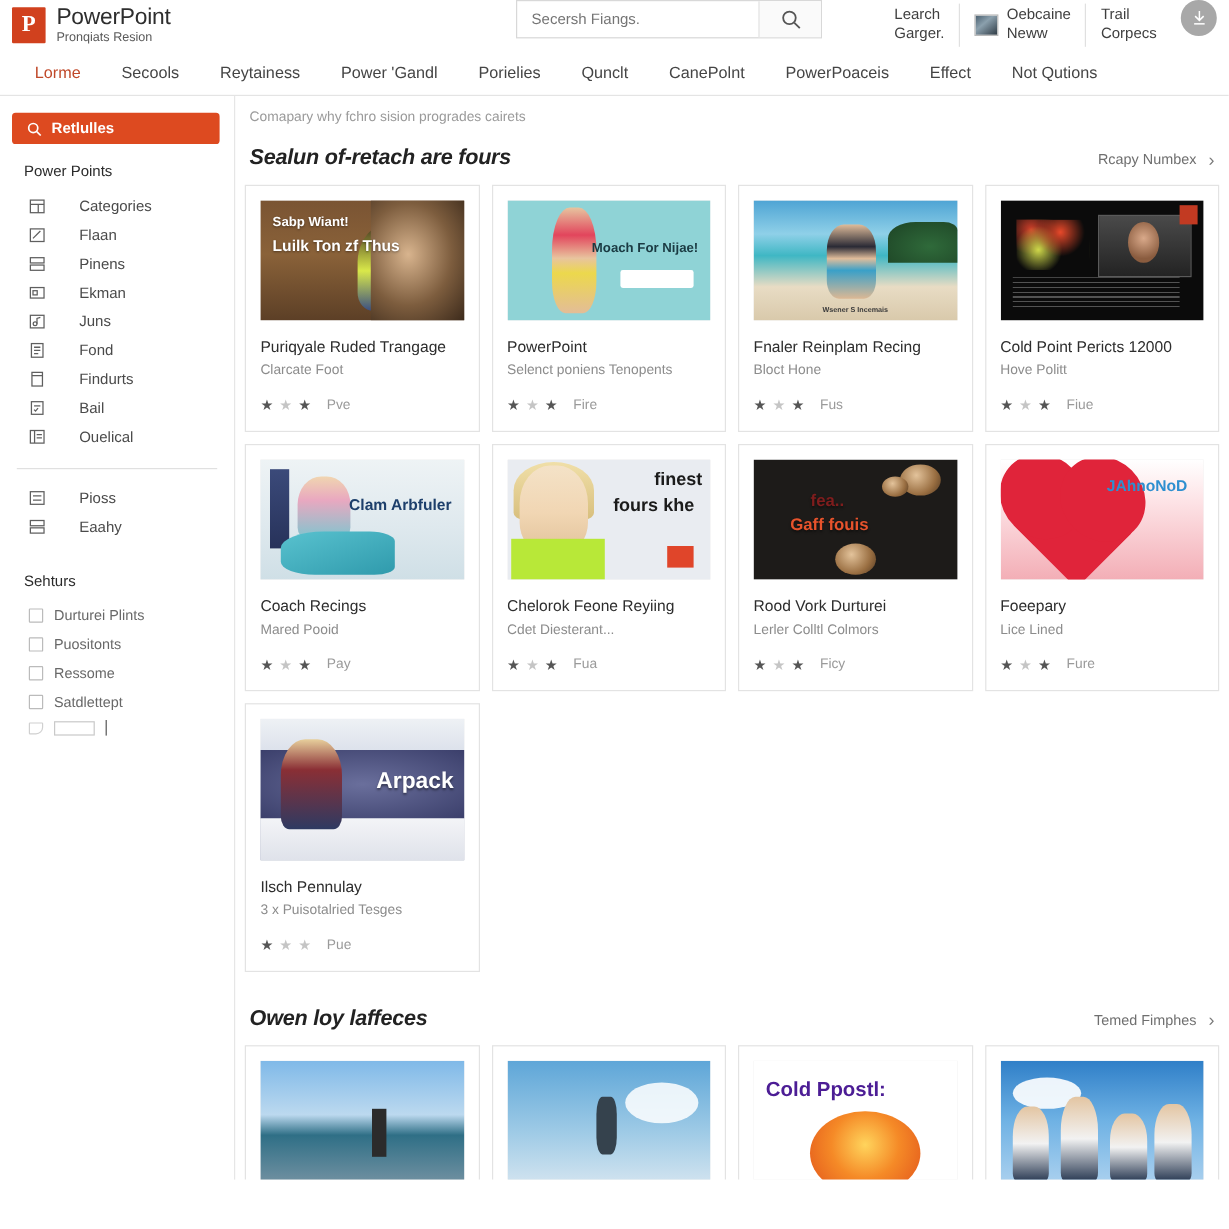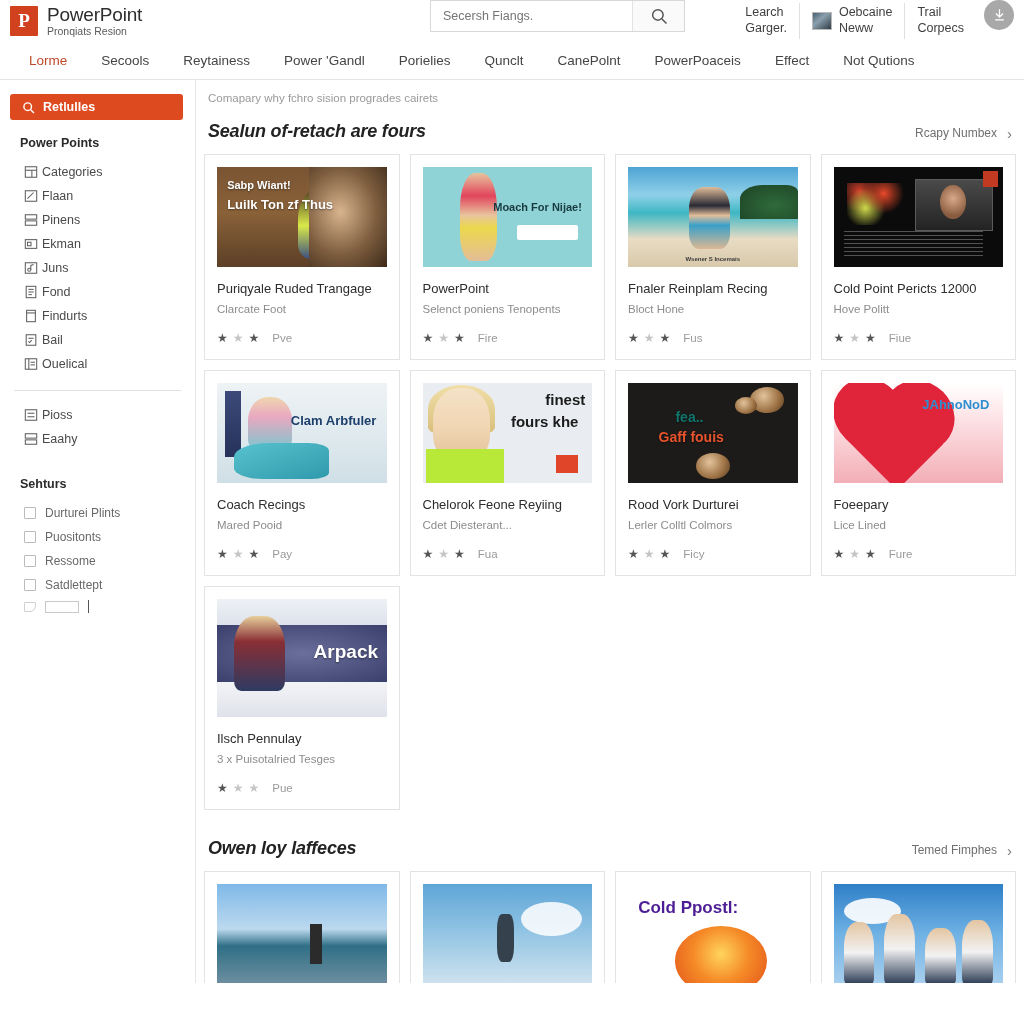--- a/index.html
+++ b/index.html
@@ -135,26 +135,26 @@
     border-radius: 3px;
     display: flex; align-items: center;
     gap: 8px;
     padding: 0 12px;
     cursor: pointer;
   }
   .side-search svg { width: 13px; height: 13px; flex: none; }
   .side-search span { color:#fff; font-size: 12.5px; font-weight: bold; }
 
   .side-group-title {
-    font-size: 12.5px; font-weight: bold;
+    font-size: 12.5px; font-weight: normal;
     color: #2b2b2b;
     margin: 0 0 10px 20px;
   }
   .side-item {
-    display: flex; align-items: flex-end; gap: 4px;
+    display: flex; align-items: flex-end; gap: 28px;
     padding: 5px 0 5px 24px;
     cursor: pointer;
     font-size: 12.5px;
     color: #4a4a4a;
   }
   .side-item .ico { width: 14px; height: 14px; flex: none; opacity: .85; }
   .side-sep {
     height: 1px; background: #e0e0e0;
     margin: 14px 14px 12px 14px;
   }
@@ -733,21 +733,21 @@
         </div>
       </div>
 
       <div class="card">
         <div class="card-thumb">
           <div class="th art-coffee">
               <div class="c1"></div>
               <div class="c2"></div>
               <div class="c3"></div>
             </div>
-          <div class="th-cap" style="left:28%;top:26%;font-size:14px;color:#0f766e;">fea..</div>
+          <div class="th-cap" style="left:28%;top:26%;font-size:14px;color:#7f1d1d;">fea..</div>
           <div class="th-cap" style="left:18%;top:46%;font-size:14px;color:#e7532c;">Gaff fouis</div>
         </div>
         <div class="card-title">Rood Vork Durturei</div>
         <div class="card-sub">Lerler Colltl Colmors</div>
         <div class="card-rating">
           <span class="star">★</span>
           <span class="star dim">★</span>
           <span class="star">★</span>
           <span class="rating-label">Ficy</span>
         </div>

